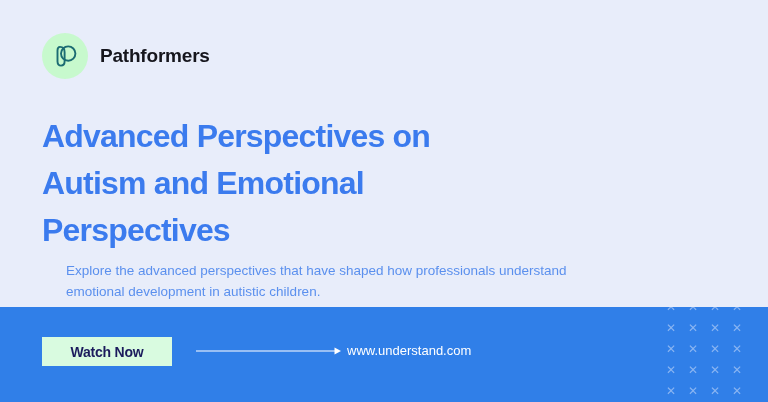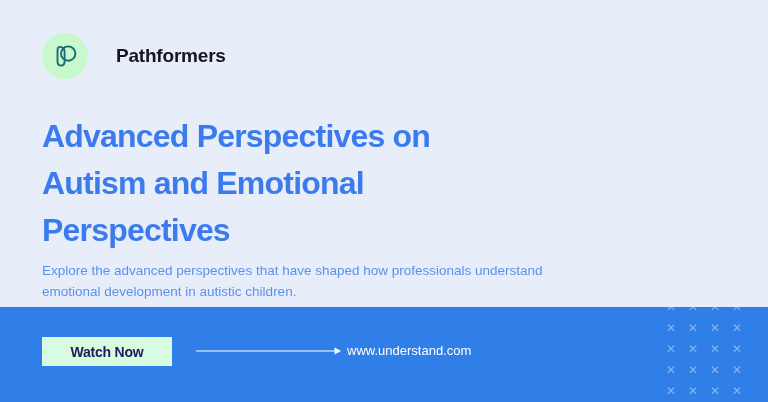--- a/index.html
+++ b/index.html
@@ -23,21 +23,21 @@
     overflow: hidden;
   }
 
   
   .brand {
     position: absolute;
     left: 42px;
     top: 33px;
     display: flex;
     align-items: center;
-    gap: 28px;
+    gap: 12px;
   }
   .brand-mark {
     width: 46px;
     height: 46px;
     border-radius: 50%;
     background: #c7f9cd;
     display: flex;
     align-items: center;
     justify-content: center;
     flex: 0 0 auto;
@@ -68,21 +68,21 @@
   
   .subtitle {
     position: absolute;
     left: 42px;
     top: 246px;
     width: 610px;
     font-size: 13.5px;
     line-height: 21px;
     color: #5b90ee;
   }
-  .subtitle .sub-line { display: block; }
+  .subtitle .sub-line { display: block; margin-left: 24px; }
 
   
   .footer-bar {
     position: absolute;
     left: 0;
     top: 307px;
     width: 768px;
     height: 95px;
     background: #307fe8;
     overflow: hidden;

